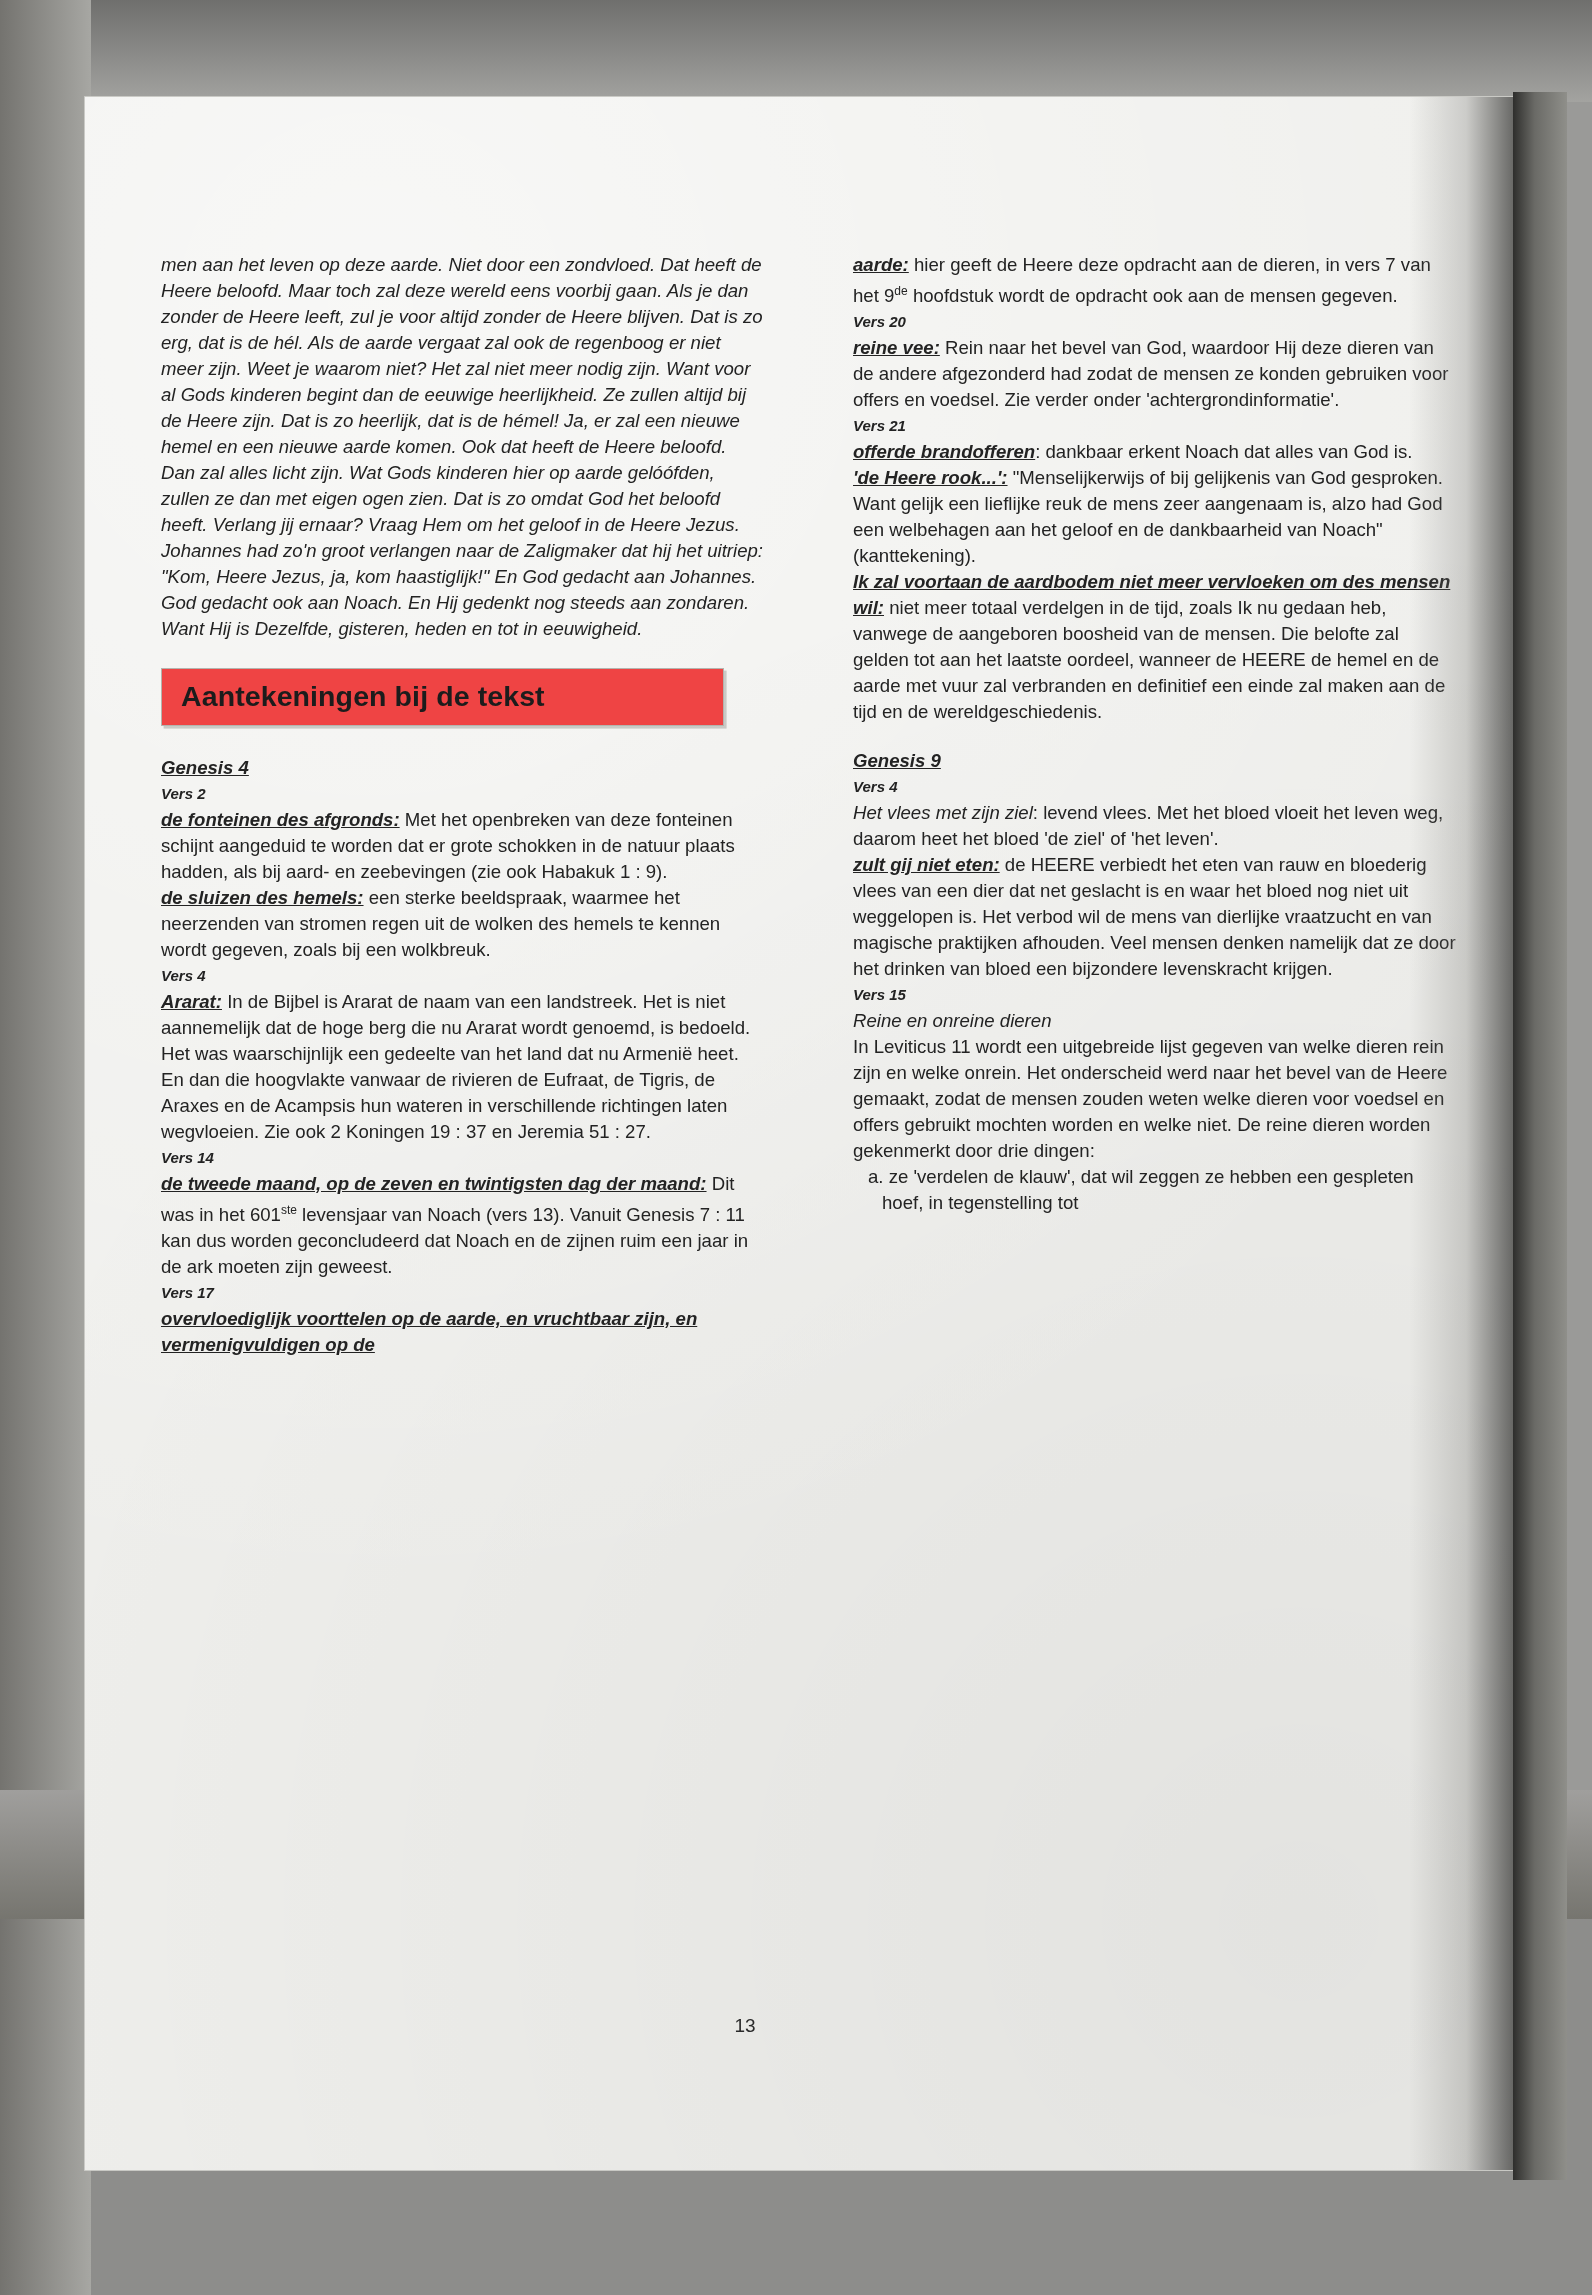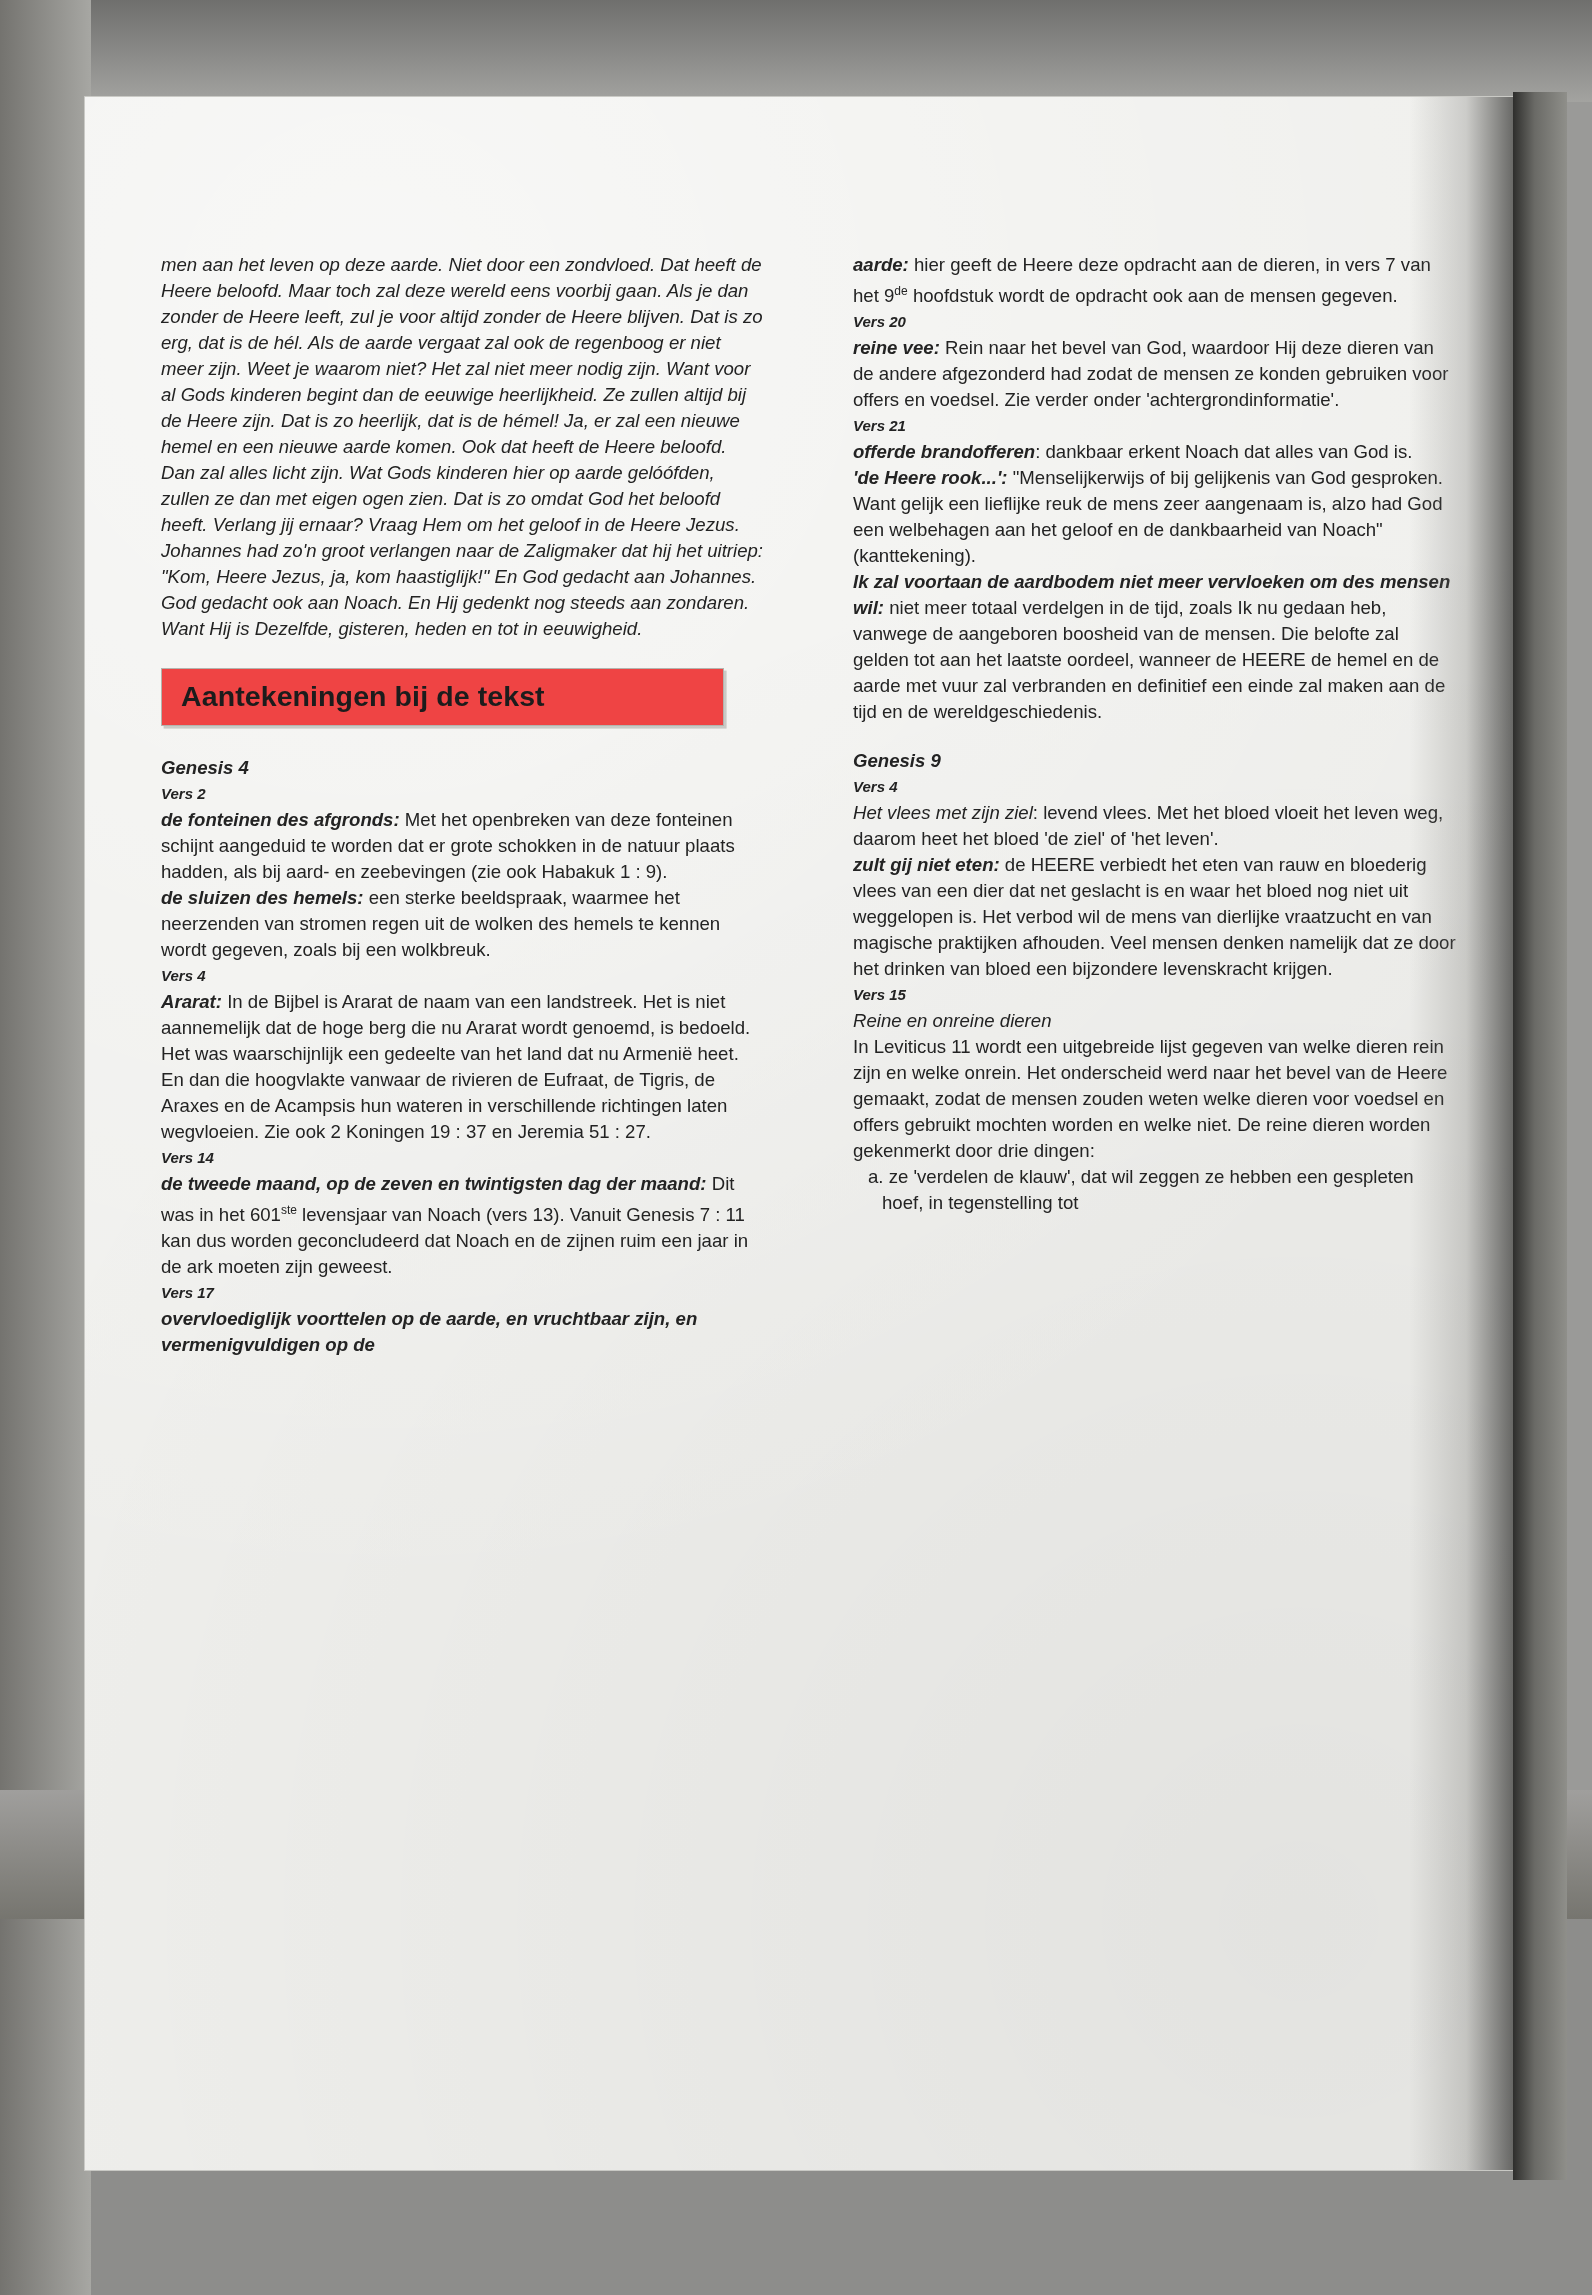--- a/index.html
+++ b/index.html
@@ -83,21 +83,21 @@
     color: #232323;
     font-size: 18.6px;
     line-height: 26px;
     text-align: left;
   }
   .col-left  { left: 76px; }
   .col-right { left: 768px; }
 
   p { margin: 0; }
   .ital { font-style: italic; }
-  .bold-ital { font-style: italic; font-weight: bold; }
+  .bold-ital { font-style: italic; font-weight: bold; text-decoration: underline; }
 
   .blk { margin-bottom: 0px; }
 
   
   .headbox {
     border: 1.7px solid #b4b4ae;
     background: #ef4444;
     box-shadow: 2.6px 2.6px 0 rgba(150,150,145,0.45);
     padding: 14px 19px 15.5px 19px;
     margin: 26px 0 29px 0;
@@ -218,19 +218,20 @@
         <p>
           <span class="ital"></span><span></span>
         </p>
 
 
         <p class="ital">Reine en onreine dieren</p>
         <p>In Leviticus 11 wordt een uitgebreide lijst gegeven van welke dieren rein zijn en welke onrein. Het onderscheid werd naar het bevel van de Heere gemaakt, zodat de mensen zouden weten welke dieren voor voedsel en offers gebruikt mochten worden en welke niet. De reine dieren worden gekenmerkt door drie dingen:</p>
         <p class="list-item">a. ze 'verdelen de klauw', dat wil zeggen ze hebben een gespleten hoef, in tegenstelling tot</p>
       </div>
 
+      <div class="pagenum">13</div>
     </div>
 
     <div class="gutter"></div>
     <div class="spine"></div>
   </div>
 </div>
 
 
 </body></html>

